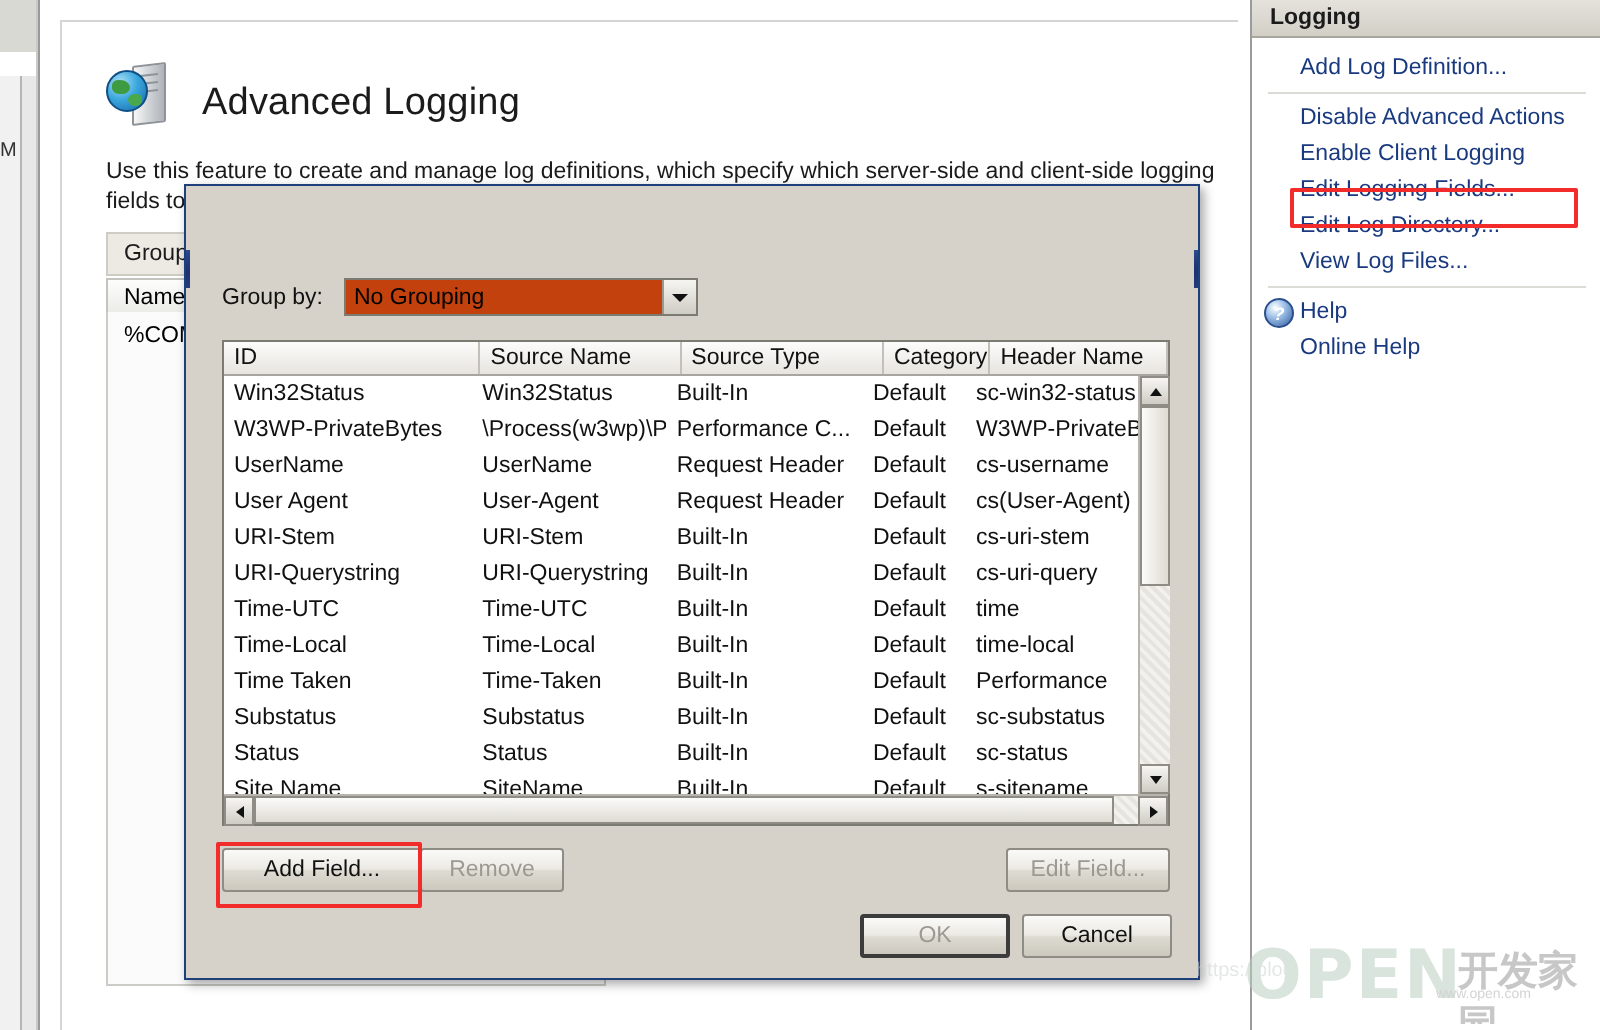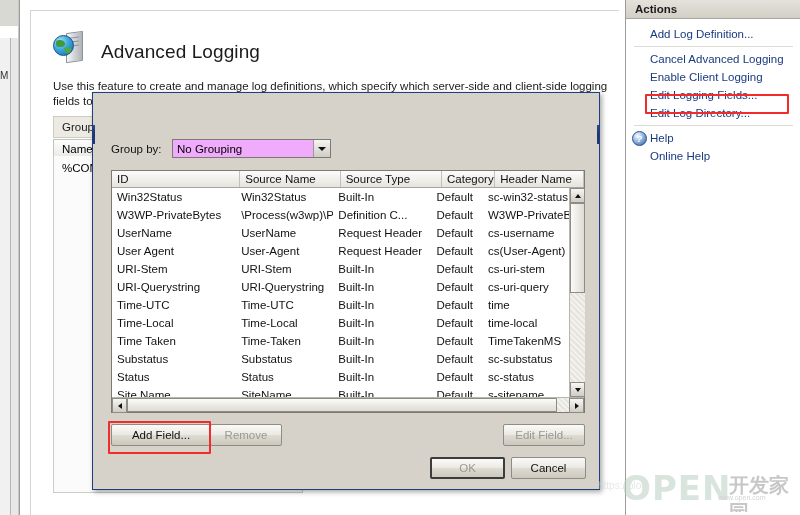--- a/index.html
+++ b/index.html
@@ -173,22 +173,22 @@
   }
   .dlg-body {
     position: absolute; left: 2px; top: 21px; right: 2px; bottom: 2px;
     background: #d6d2ca;
   }
 
   .dlg-groupby-label {
     position: absolute; left: 16px; top: 29px; font-size: 11.5px; color: #111;
   }
   .dlg-combo {
-    position: absolute; left: 77px; top: 25px; width: 159px; height: 19px;
-    background: #f0abfc; border: 1px solid #7b7b74;
+    position: absolute; left: 77px; top: 25px; width: 177px; height: 19px;
+    background: #c2410c; border: 1px solid #7b7b74;
     box-sizing: border-box; display: flex; align-items: center;
   }
   .dlg-combo .val { padding-left: 4px; font-size: 11.5px; flex: 1; }
   .combo-arrow {
     width: 16px; height: 17px; margin-right: 0px;
     background: linear-gradient(#f6f5f1,#cfccc4);
     border-left: 1px solid #9b988f;
     display: flex; align-items: center; justify-content: center;
   }
   .combo-arrow::after {
@@ -343,39 +343,42 @@
         <span class="sort-arrow">▲</span>
       </div>
       <div class="bg-list-body">
         <div>%COMPUTER</div>
       </div>
 
     </div>
   </div>
 
   <div class="actions-pane">
-    <div class="actions-head">Actions</div>
+    <div class="actions-head">Logging</div>
     <div class="actions-list">
 
       <div class="action-sep"></div>
       <div class="action-item">
         <span>Add Log Definition...</span>
       </div>
       <div class="action-hr"></div>
       <div class="action-item">
-        <span>Cancel Advanced Logging</span>
+        <span>Disable Advanced Actions</span>
       </div>
       <div class="action-item">
         <span>Enable Client Logging</span>
       </div>
       <div class="action-item">
         <span>Edit Logging Fields...</span>
       </div>
       <div class="action-item">
         <span>Edit Log Directory...</span>
+      </div>
+      <div class="action-item">
+        <span>View Log Files...</span>
       </div>
       <div class="action-hr"></div>
       <div class="action-item">
         <span class="help-icon">?</span>
         <span>Help</span>
       </div>
       <div class="action-item">
         <span>Online Help</span>
       </div>
     </div>
@@ -412,21 +415,21 @@
             <div class="grid-row">
               <div class="td c0">Win32Status</div>
               <div class="td c1">Win32Status</div>
               <div class="td c2">Built-In</div>
               <div class="td c3">Default</div>
               <div class="td c4">sc-win32-status</div>
             </div>
             <div class="grid-row">
               <div class="td c0">W3WP-PrivateBytes</div>
               <div class="td c1">\Process(w3wp)\Pri...</div>
-              <div class="td c2">Definition C...</div>
+              <div class="td c2">Performance C...</div>
               <div class="td c3">Default</div>
               <div class="td c4">W3WP-PrivateB</div>
             </div>
             <div class="grid-row">
               <div class="td c0">UserName</div>
               <div class="td c1">UserName</div>
               <div class="td c2">Request Header</div>
               <div class="td c3">Default</div>
               <div class="td c4">cs-username</div>
             </div>
@@ -463,21 +466,21 @@
               <div class="td c1">Time-Local</div>
               <div class="td c2">Built-In</div>
               <div class="td c3">Default</div>
               <div class="td c4">time-local</div>
             </div>
             <div class="grid-row">
               <div class="td c0">Time Taken</div>
               <div class="td c1">Time-Taken</div>
               <div class="td c2">Built-In</div>
               <div class="td c3">Default</div>
-              <div class="td c4">TimeTakenMS</div>
+              <div class="td c4">Performance</div>
             </div>
             <div class="grid-row">
               <div class="td c0">Substatus</div>
               <div class="td c1">Substatus</div>
               <div class="td c2">Built-In</div>
               <div class="td c3">Default</div>
               <div class="td c4">sc-substatus</div>
             </div>
             <div class="grid-row">
               <div class="td c0">Status</div>

